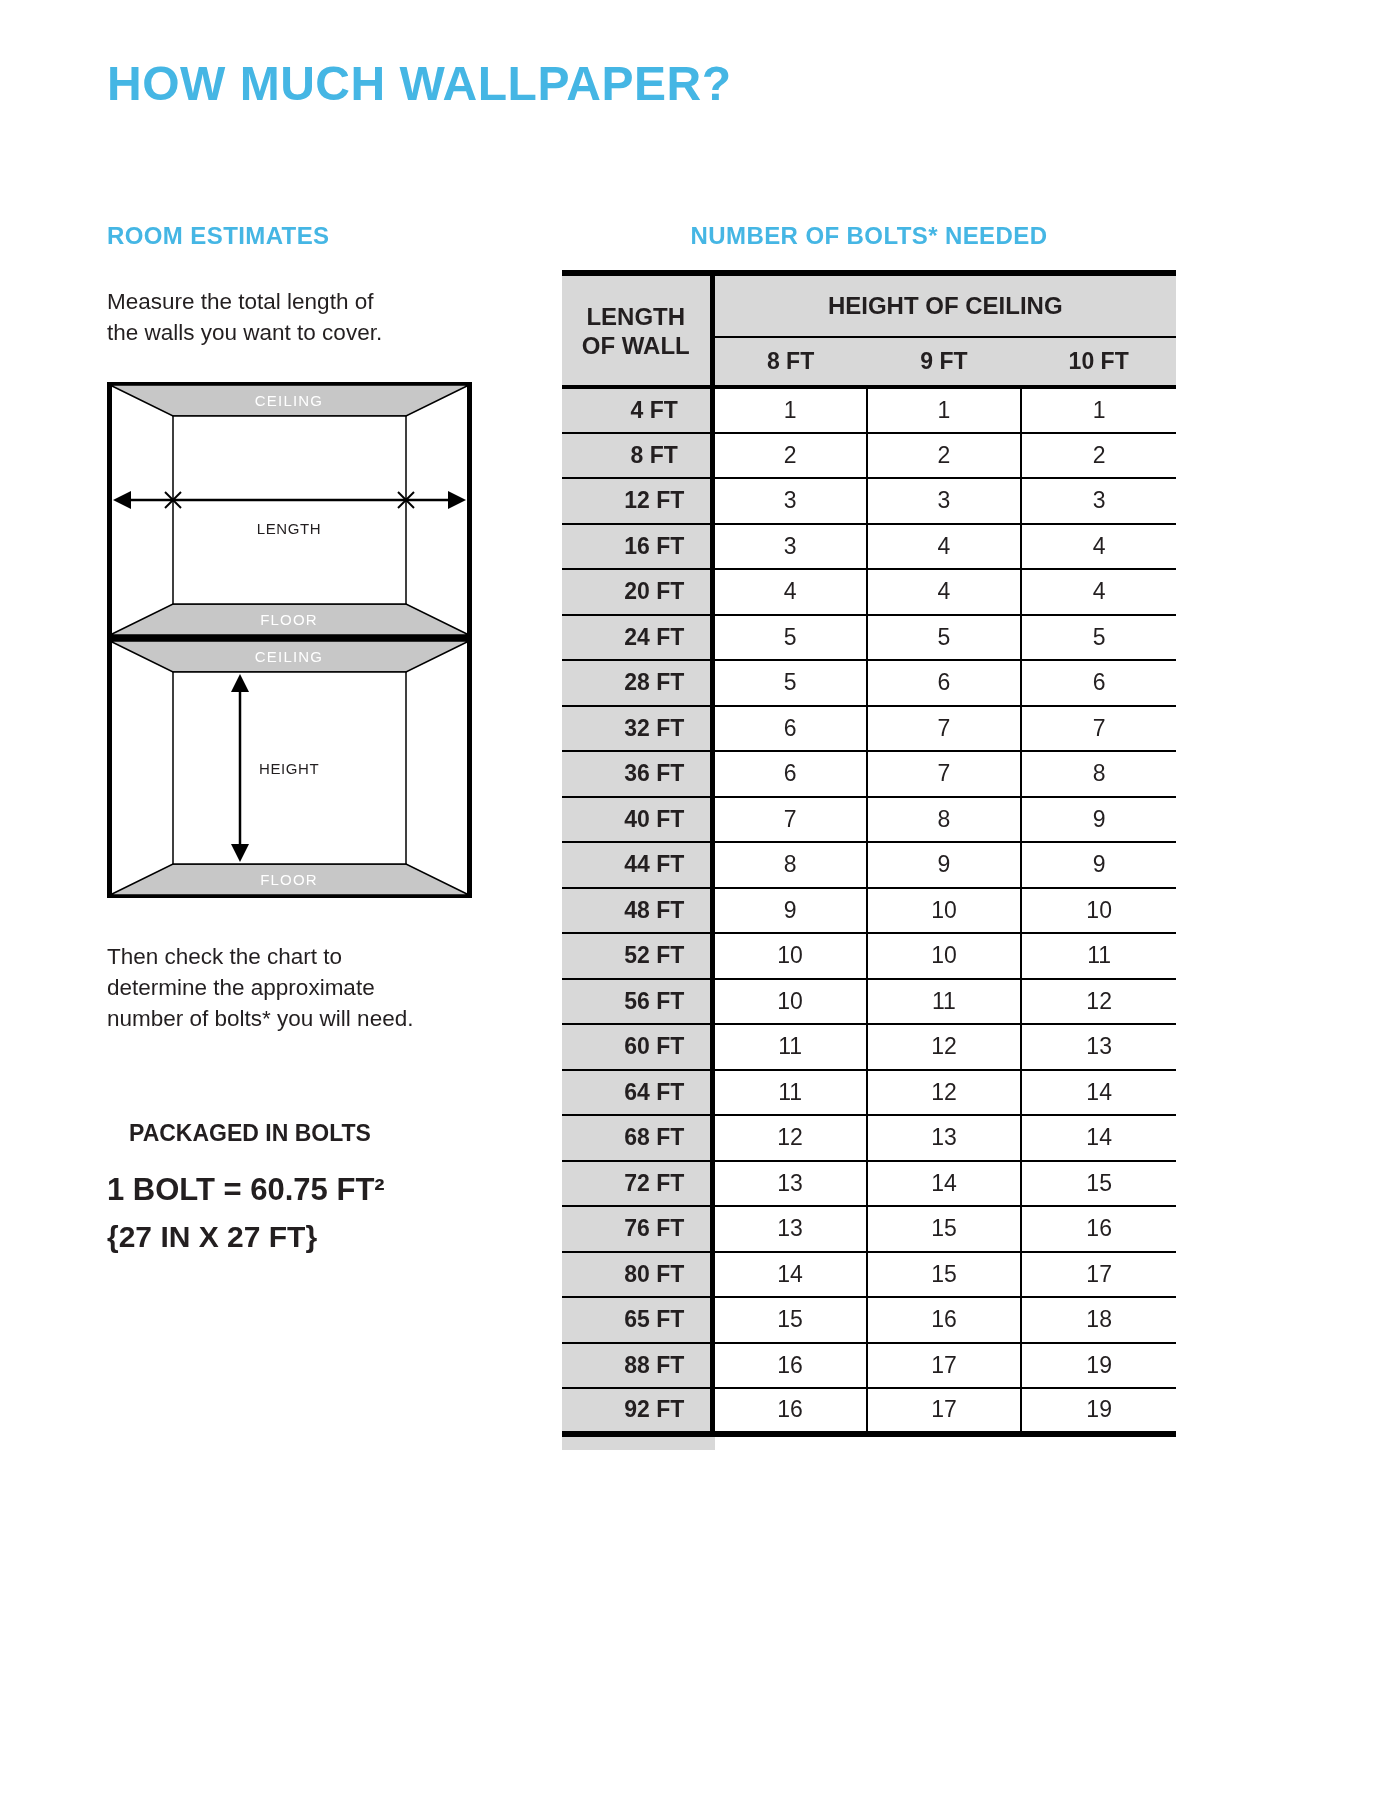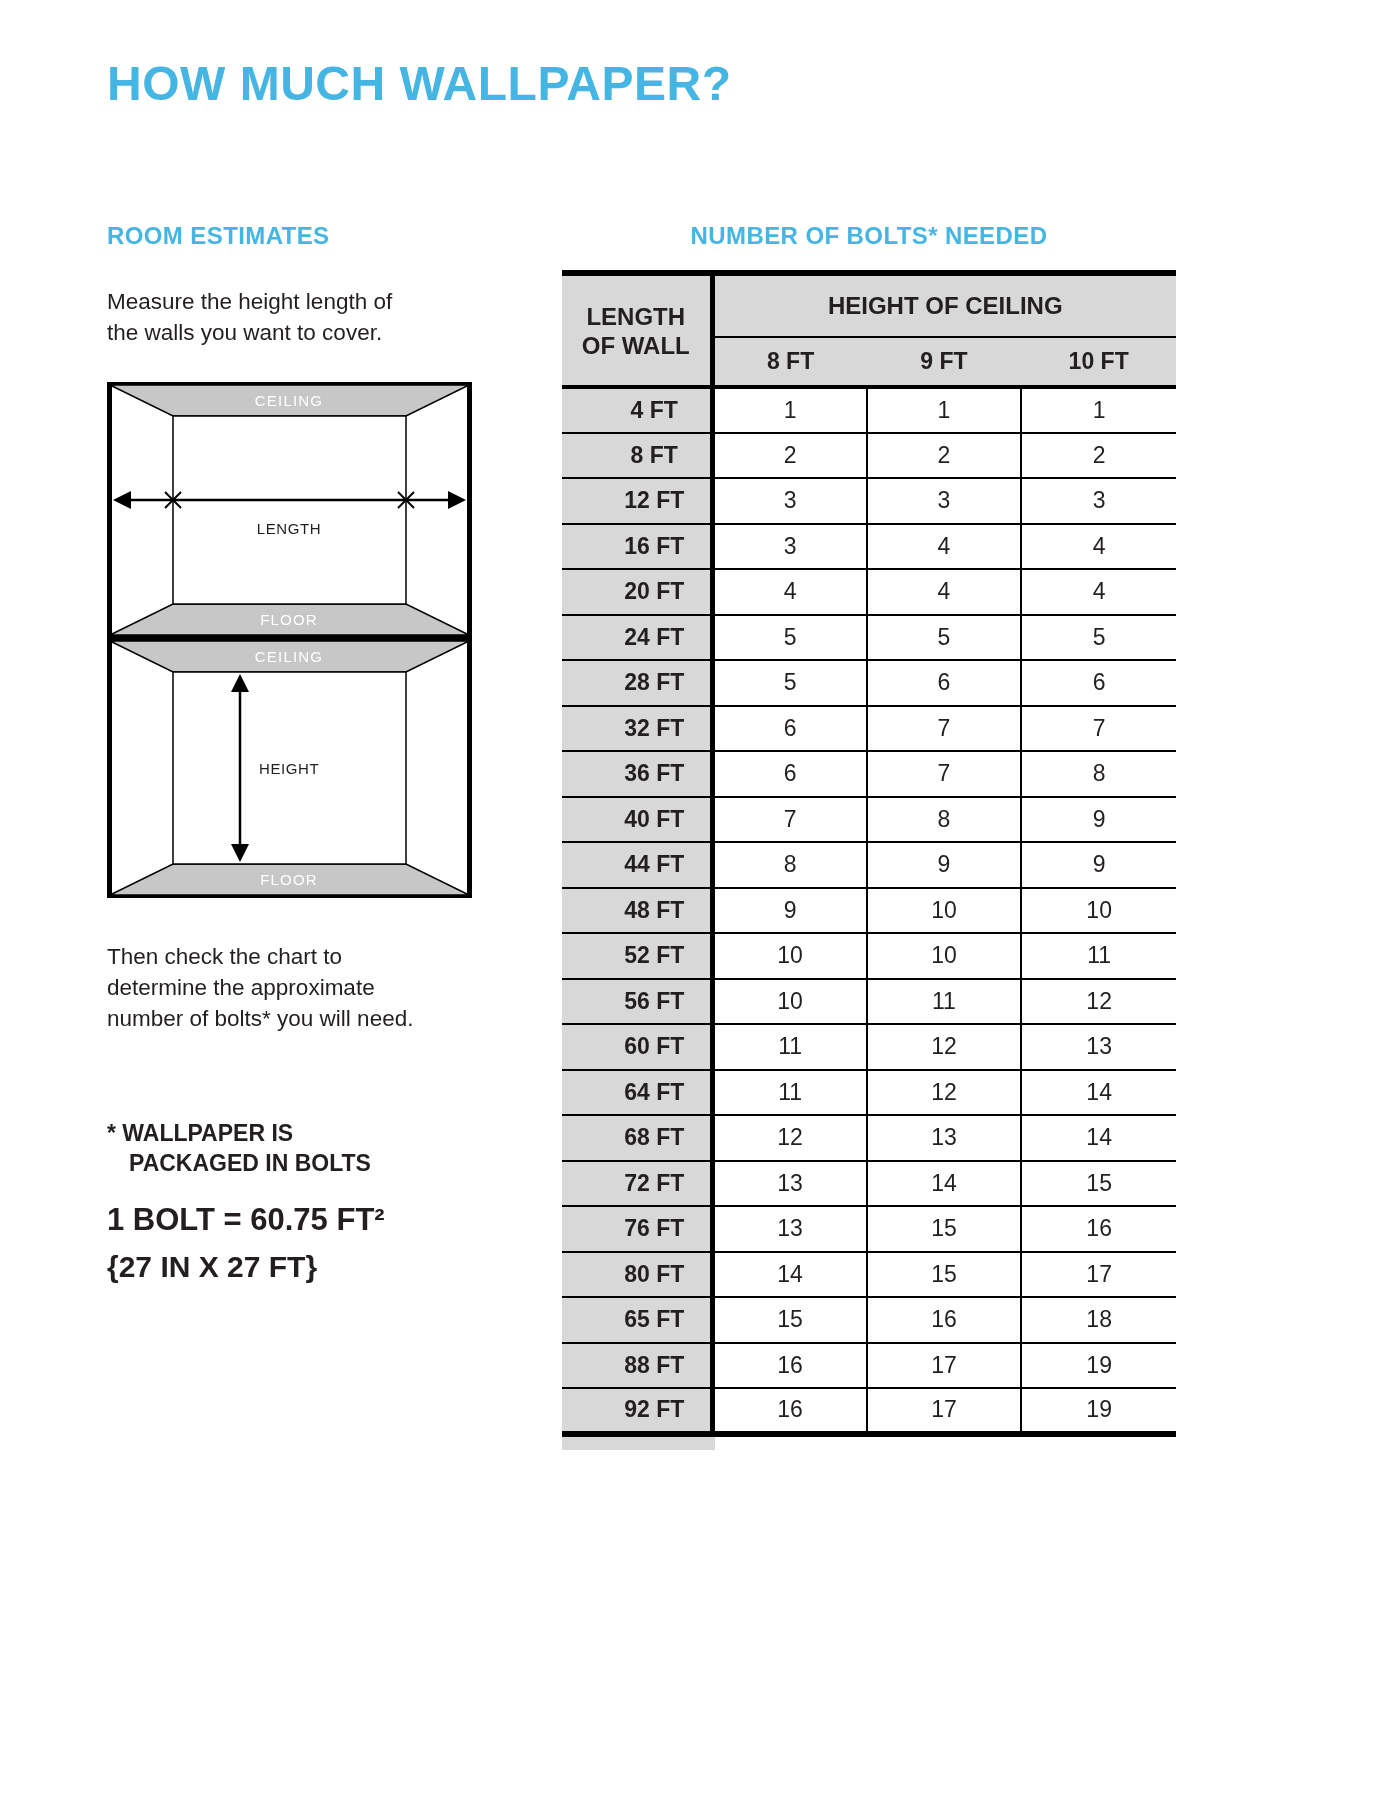--- a/index.html
+++ b/index.html
@@ -147,21 +147,21 @@
 
 <div class="page">
 
   <h1 class="title">HOW MUCH WALLPAPER?</h1>
 
   <div class="columns">
 
     <div class="left-col">
       <h2 class="section-heading">ROOM ESTIMATES</h2>
 
-      <p class="step step-1">Measure the height length of
+      <p class="step step-1">Measure the total length of
 the walls you want to cover.</p>
 
       <svg class="diagram" width="365" height="256" viewBox="0 0 365 256">
         <rect x="2.5" y="2.5" width="360" height="251" fill="#ffffff" stroke="#000000" stroke-width="5"></rect>
         <polygon points="3,3 362,3 299,34 66,34" fill="#c7c7c7" stroke="#000000" stroke-width="1.5"></polygon>
         <polygon points="66,222 299,222 362,253 3,253" fill="#c7c7c7" stroke="#000000" stroke-width="1.5"></polygon>
         <rect x="66" y="34" width="233" height="188" fill="#ffffff" stroke="#000000" stroke-width="1.5"></rect>
         <text class="band-label" x="182" y="24" text-anchor="middle">CEILING</text>
         <text class="band-label" x="182" y="243" text-anchor="middle">FLOOR</text>
         <g>
@@ -190,21 +190,20 @@
           <polygon points="133,224 124,206 142,206" fill="#000000"></polygon>
         </g>
         <text class="dim-label" x="152" y="136" text-anchor="start">HEIGHT</text>
       </svg>
 
       <p class="step step-3">Then check the chart to
 determine the approximate
 number of bolts* you will need.</p>
 
       <div class="footnote">
-        <div>* WALLPAPER IS</div>
         <div class="indent">PACKAGED IN BOLTS</div>
       </div>
 
       <p class="bolt-equation">1 BOLT = 60.75 FT²</p>
       <p class="bolt-dimensions">{27 IN X 27 FT}</p>
     </div>
 
     <div class="right-col">
       <h2 class="section-heading">NUMBER OF BOLTS* NEEDED</h2>
 

